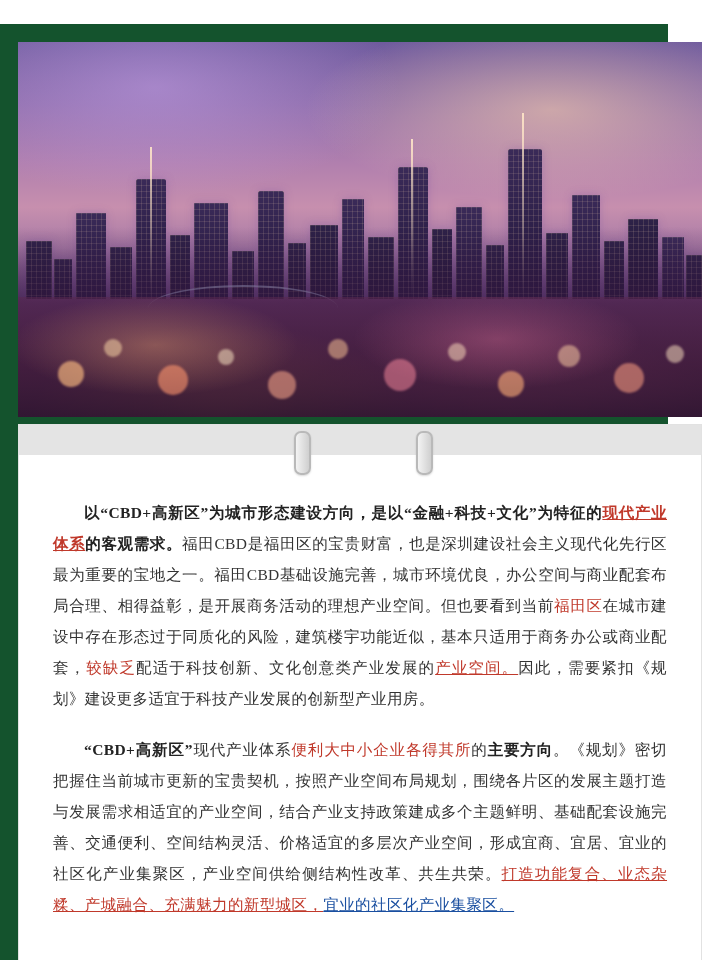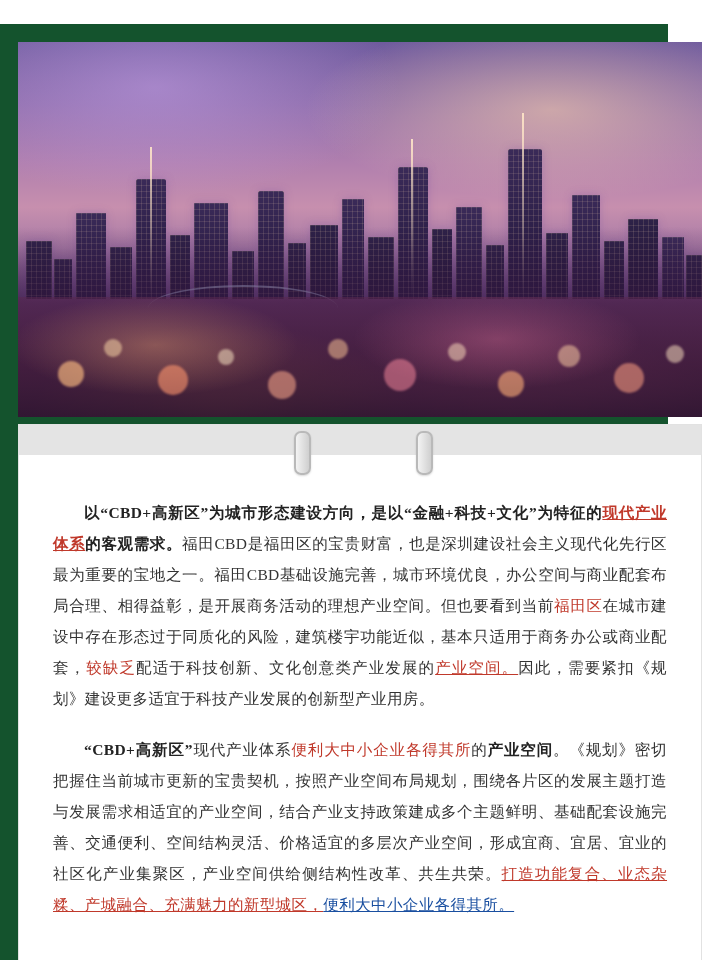--- a/index.html
+++ b/index.html
@@ -213,19 +213,19 @@
       <div class="ring r2"></div>
     </div>
 
     <div class="article">
 
       <p class="para">
         <span class="b">以“CBD+高新区”为城市形态建设方向，是以“金融+科技+文化”为特征的</span><span class="hl-red">现代产业体系</span><span class="b">的客观需求。</span><span>福田CBD是福田区的宝贵财富，也是深圳建设社会主义现代化先行区最为重要的宝地之一。福田CBD基础设施完善，城市环境优良，办公空间与商业配套布局合理、相得益彰，是开展商务活动的理想产业空间。但也要看到当前</span><span class="hl-red-plain">福田区</span><span>在城市建设中存在形态过于同质化的风险，建筑楼宇功能近似，基本只适用于商务办公或商业配套，</span><span class="hl-red-plain">较缺乏</span><span>配适于科技创新、文化创意类产业发展的</span><span class="u-red">产业空间。</span><span>因此，需要紧扣《规划》建设更多适宜于科技产业发展的创新型产业用房。</span>
       </p>
 
       <p class="para">
-        <span class="b">“CBD+高新区”</span><span>现代产业体系</span><span class="hl-red-plain">便利大中小企业各得其所</span><span>的</span><span class="b">产业空间</span><span>。《规划》密切把握住当前城市更新的宝贵契机，按照产业空间布局规划，围绕各片区的发展主题打造与发展需求相适宜的产业空间，结合产业支持政策建成多个主题鲜明、基础配套设施完善、交通便利、空间结构灵活、价格适宜的多层次产业空间，形成宜商、宜居、宜业的社区化产业集聚区，产业空间供给侧结构性改革、共生共荣。</span><span class="u-red">打造功能复合、业态杂糅、产城融合、充满魅力的新型城区，</span><span class="u-blue">便利大中小企业各得其所。</span>
+        <span class="b">“CBD+高新区”</span><span>现代产业体系</span><span class="hl-red-plain">便利大中小企业各得其所</span><span>的</span><span class="b">主要方向</span><span>。《规划》密切把握住当前城市更新的宝贵契机，按照产业空间布局规划，围绕各片区的发展主题打造与发展需求相适宜的产业空间，结合产业支持政策建成多个主题鲜明、基础配套设施完善、交通便利、空间结构灵活、价格适宜的多层次产业空间，形成宜商、宜居、宜业的社区化产业集聚区，产业空间供给侧结构性改革、共生共荣。</span><span class="u-red">打造功能复合、业态杂糅、产城融合、充满魅力的新型城区，</span><span class="u-blue">宜业的社区化产业集聚区。</span>
       </p>
 
     </div>
   </div>
 
 </div>
 
 </body></html>

